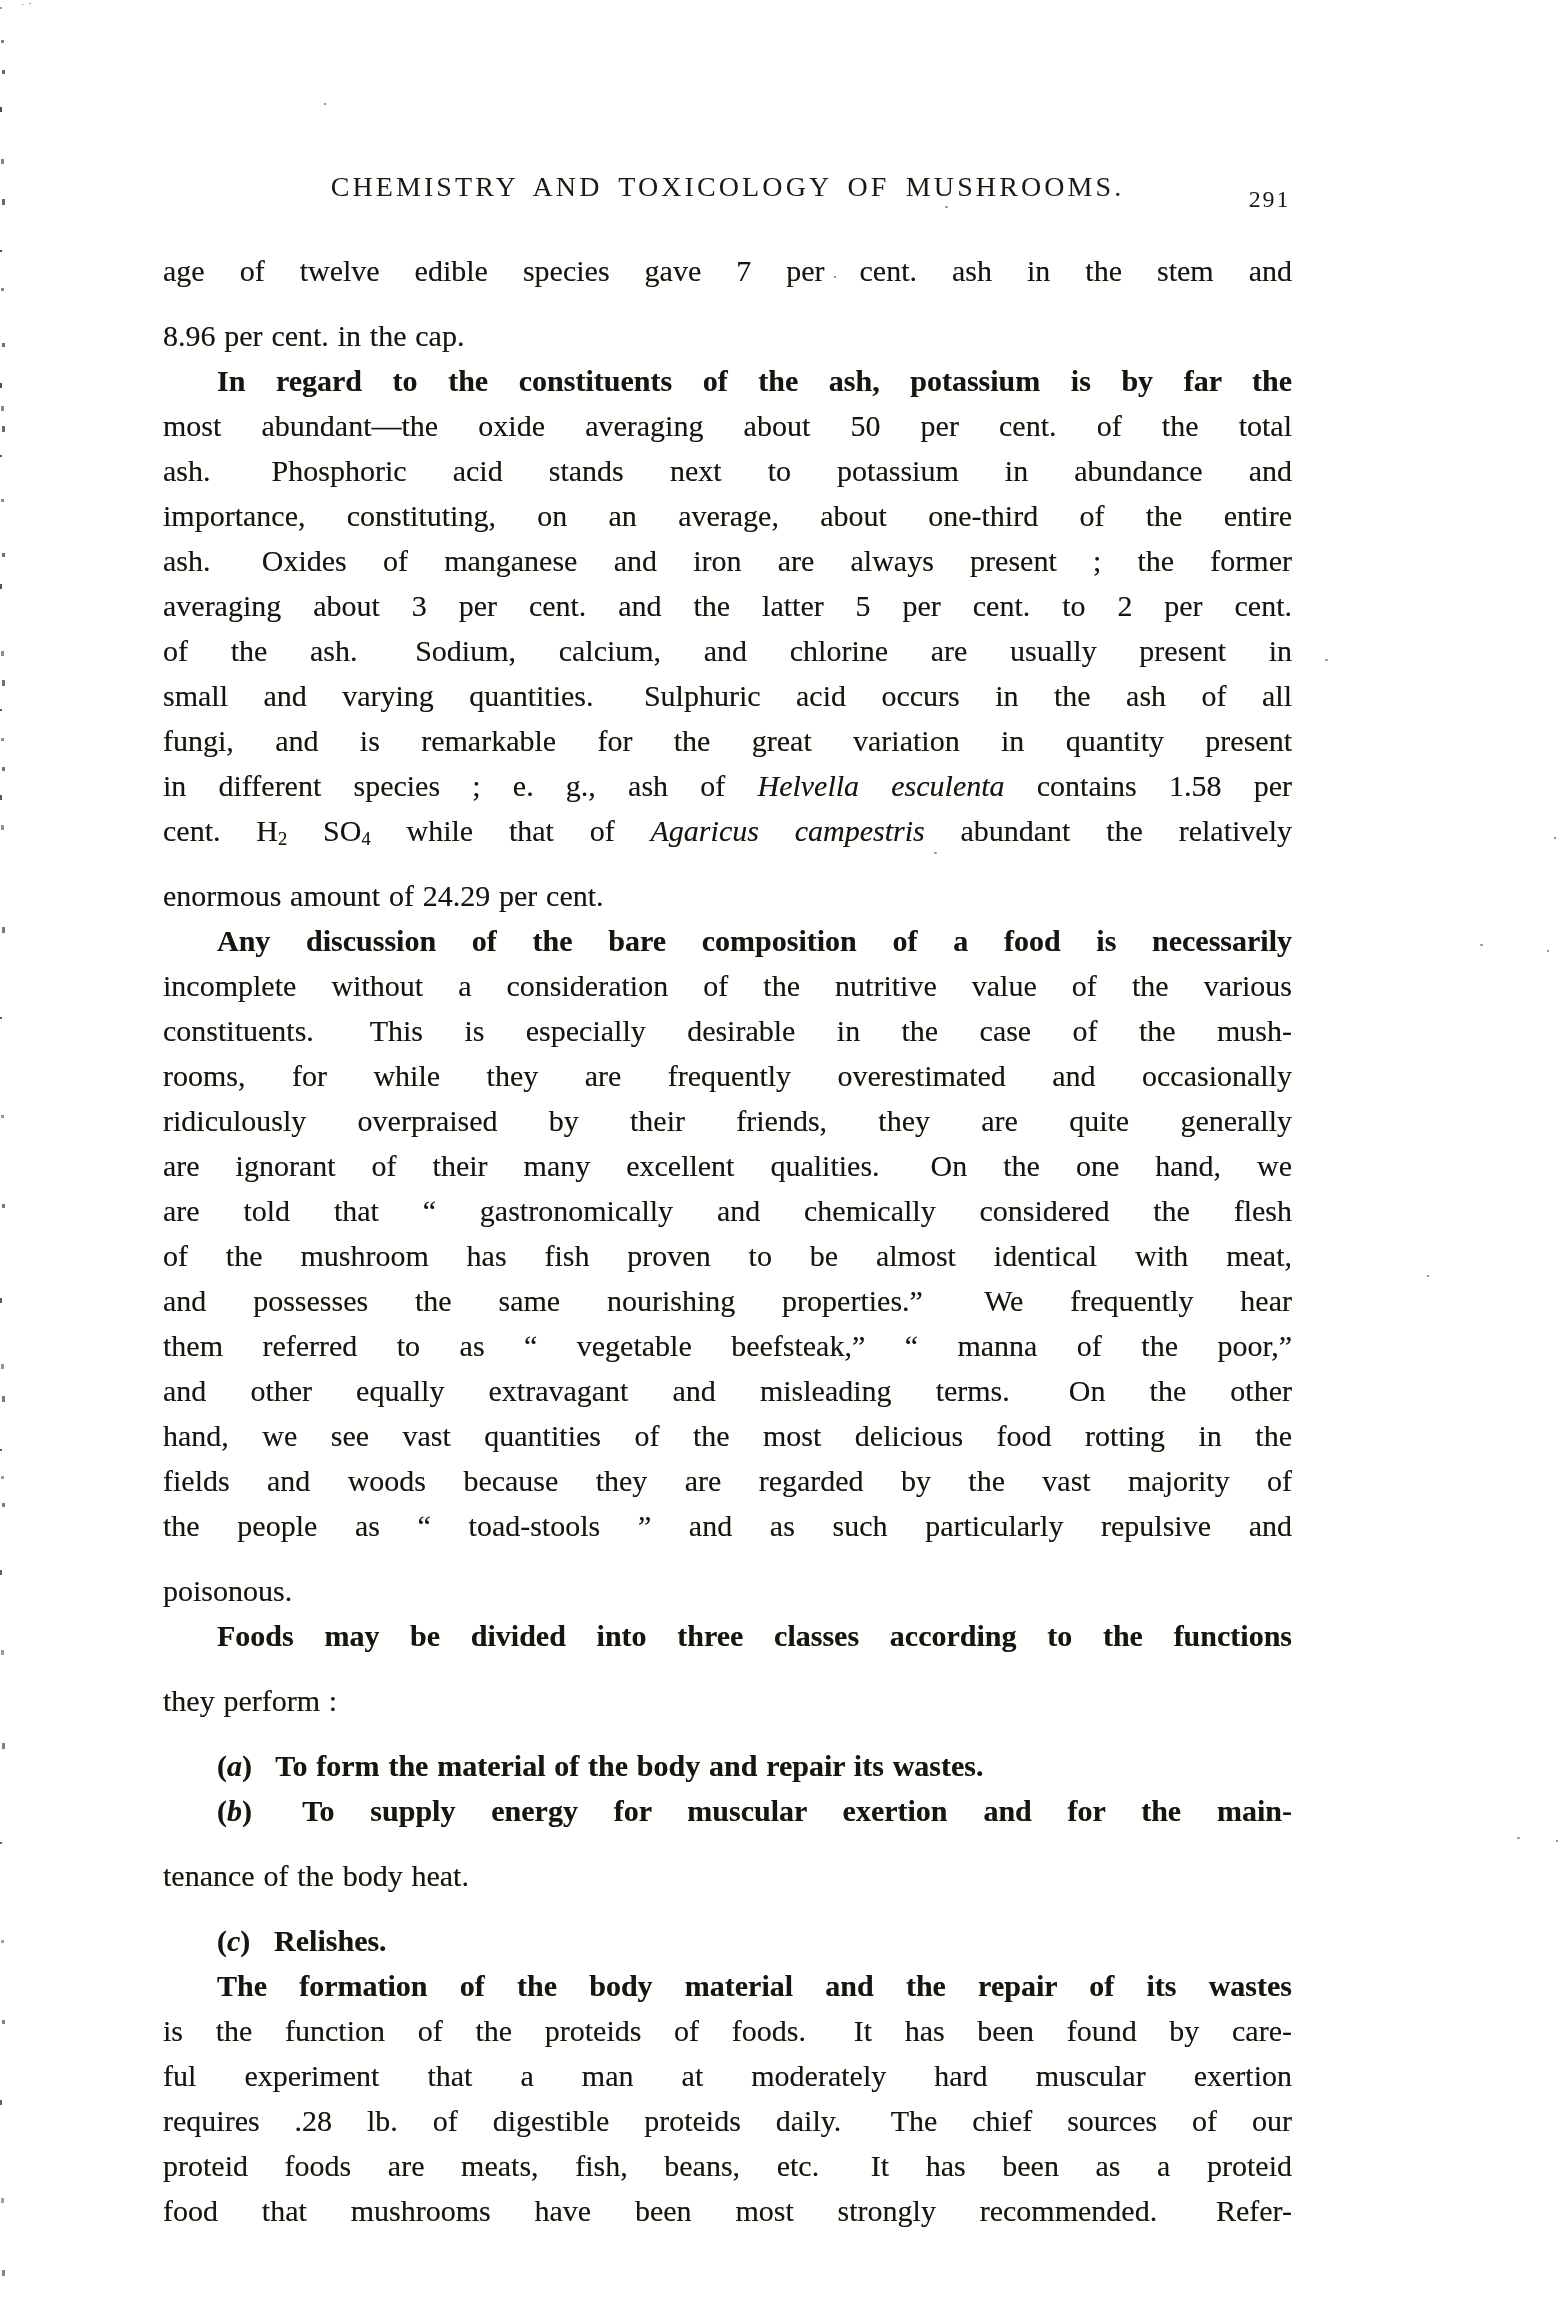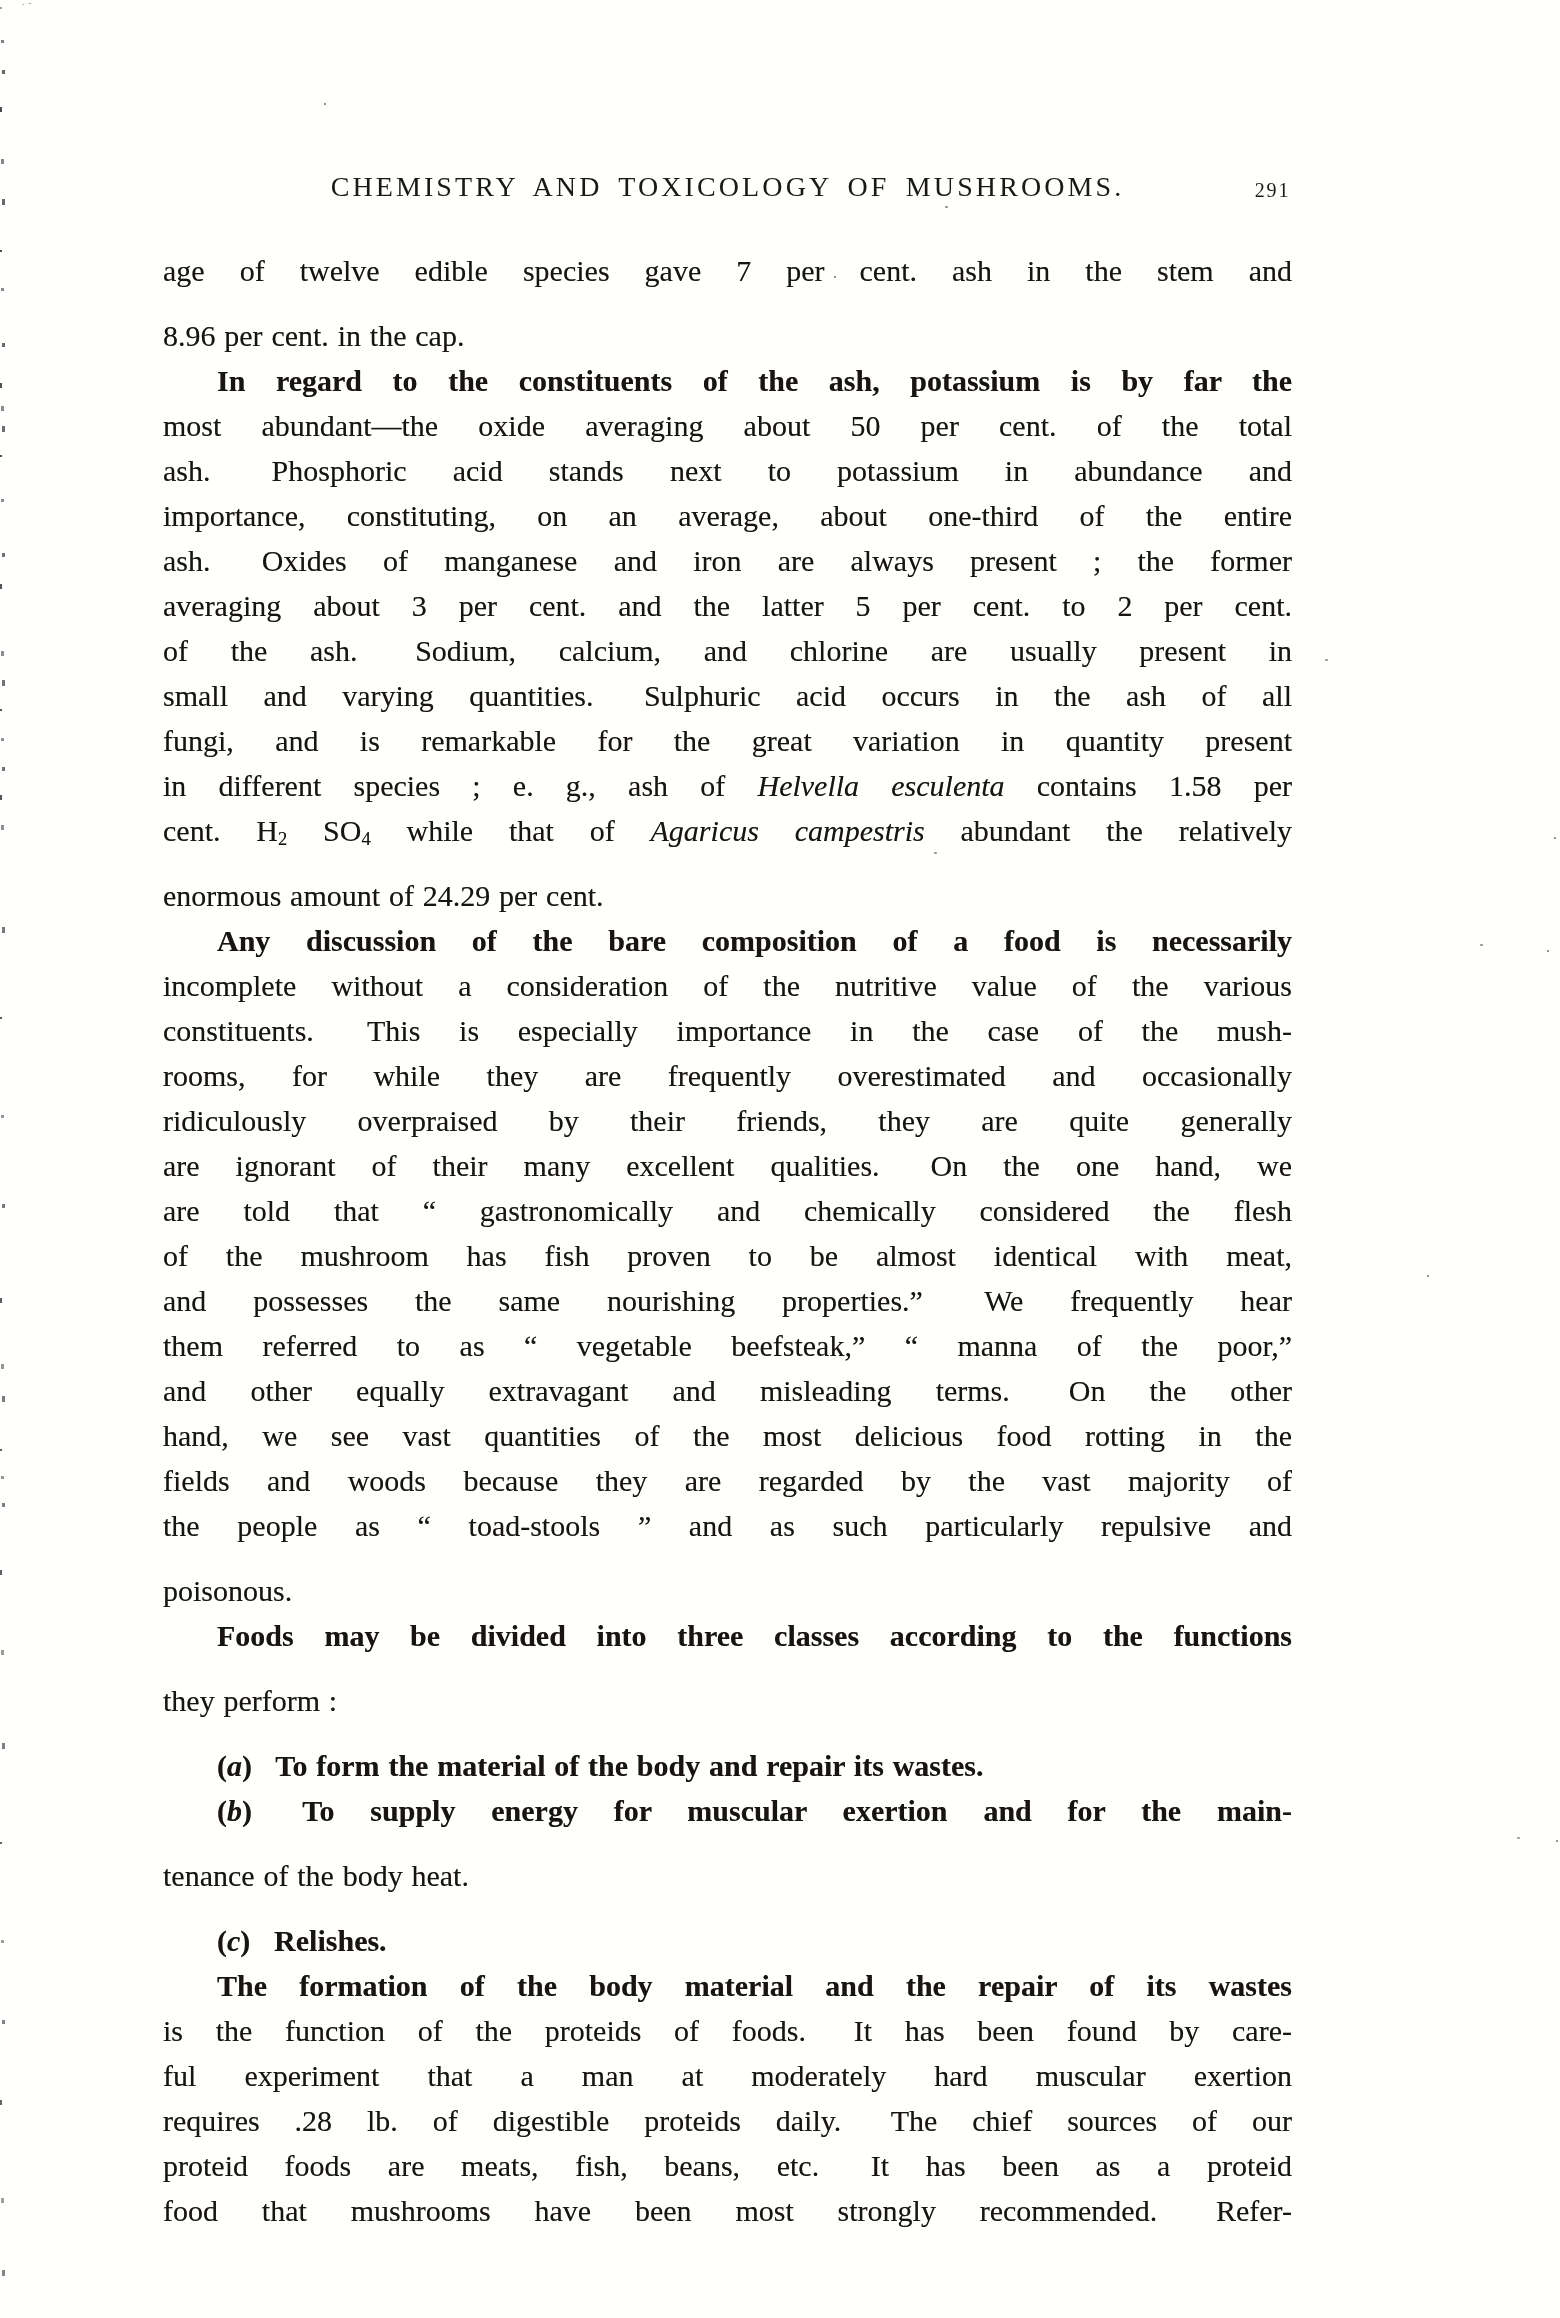--- a/index.html
+++ b/index.html
@@ -32,22 +32,22 @@
     text-align: center;
     font-size: 28px;
     letter-spacing: 3.1px;
     word-spacing: 6.2px;
     color: #1b1815;
     white-space: nowrap;
   }
   .page-num {
     position: absolute;
     right: 1.8px;
-    top: 8px;
-    font-size: 20px;
+    top: 15px;
+    font-size: 24px;
     letter-spacing: 1.8px;
     color: #1b1815;
   }
   
   .page-body {
     position: absolute;
     left: 163px;
     top: 248px;
     width: 1129px;
     font-size: 30px;
@@ -106,21 +106,21 @@
       <div class="line"><span>ash.  Oxides of manganese and iron are always present ; the former</span></div>
       <div class="line"><span>averaging about 3 per cent. and the latter 5 per cent. to 2 per cent.</span></div>
       <div class="line"><span>of the ash.  Sodium, calcium, and chlorine are usually present in</span></div>
       <div class="line"><span>small and varying quantities.  Sulphuric acid occurs in the ash of all</span></div>
       <div class="line"><span>fungi, and is remarkable for the great variation in quantity present</span></div>
       <div class="line"><span>in different species ; e. g., ash of </span><span class="italic">Helvella esculenta</span><span> contains 1.58 per</span></div>
       <div class="line"><span>cent. H</span><span class="sub">2</span><span> SO</span><span class="sub">4</span><span> while that of </span><span class="italic">Agaricus campestris</span><span> abundant the relatively</span></div>
       <div class="line last"><span>enormous amount of 24.29 per cent.</span></div>
       <div class="line indent"><span>Any discussion of the bare composition of a food is necessarily</span></div>
       <div class="line"><span>incomplete without a consideration of the nutritive value of the various</span></div>
-      <div class="line"><span>constituents.  This is especially importance in the case of the mush-</span></div>
+      <div class="line"><span>constituents.  This is especially desirable in the case of the mush-</span></div>
       <div class="line"><span>rooms, for while they are frequently overestimated and occasionally</span></div>
       <div class="line"><span>ridiculously overpraised by their friends, they are quite generally</span></div>
       <div class="line"><span>are ignorant of their many excellent qualities.  On the one hand, we</span></div>
       <div class="line"><span>are told that “ gastronomically and chemically considered the flesh</span></div>
       <div class="line"><span>of the mushroom has fish proven to be almost identical with meat,</span></div>
       <div class="line"><span>and possesses the same nourishing properties.”  We frequently hear</span></div>
       <div class="line"><span>them referred to as “ vegetable beefsteak,” “ manna of the poor,”</span></div>
       <div class="line"><span>and other equally extravagant and misleading terms.  On the other</span></div>
       <div class="line"><span>hand, we see vast quantities of the most delicious food rotting in the</span></div>
       <div class="line"><span>fields and woods because they are regarded by the vast majority of</span></div>

